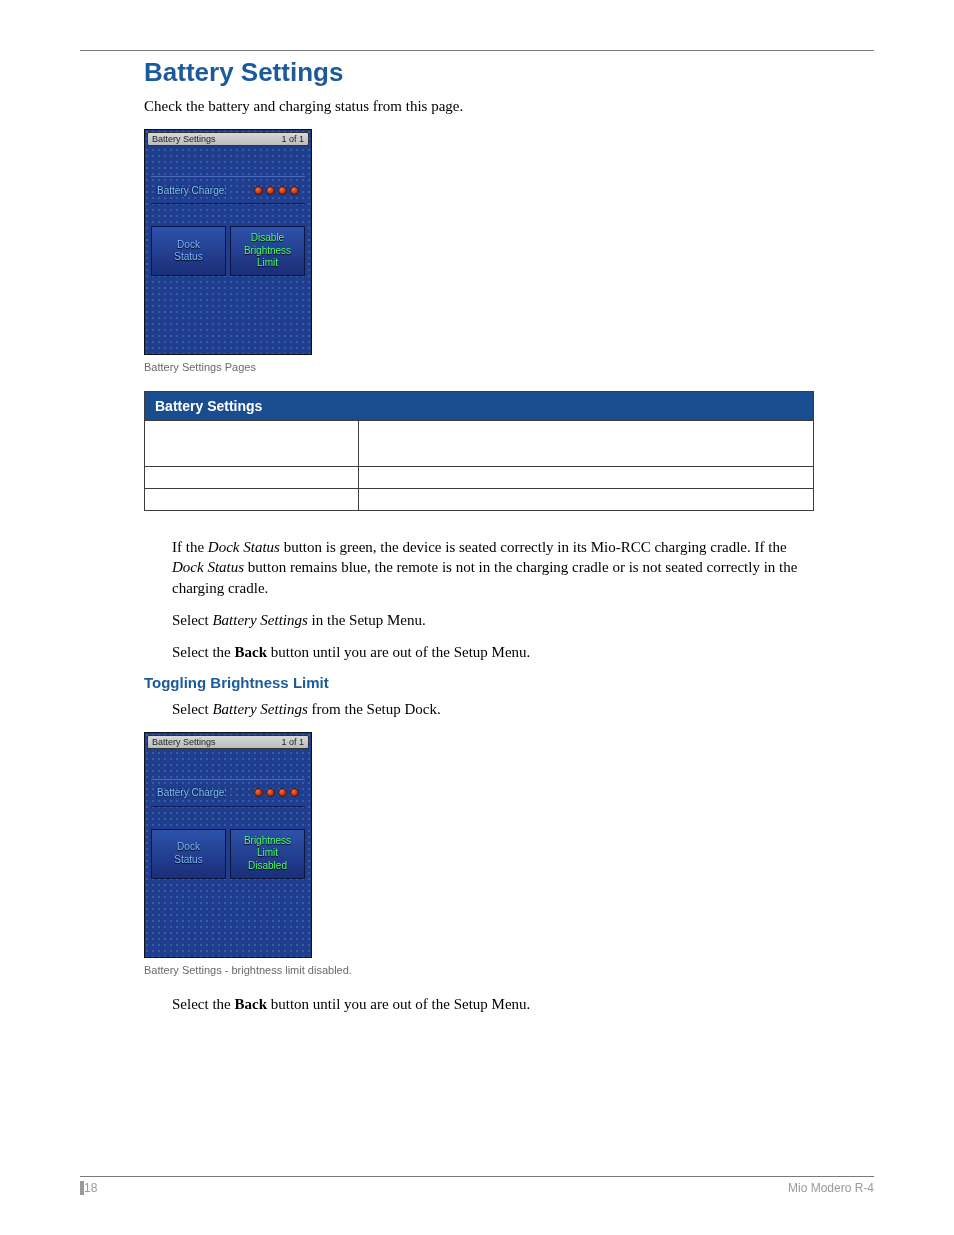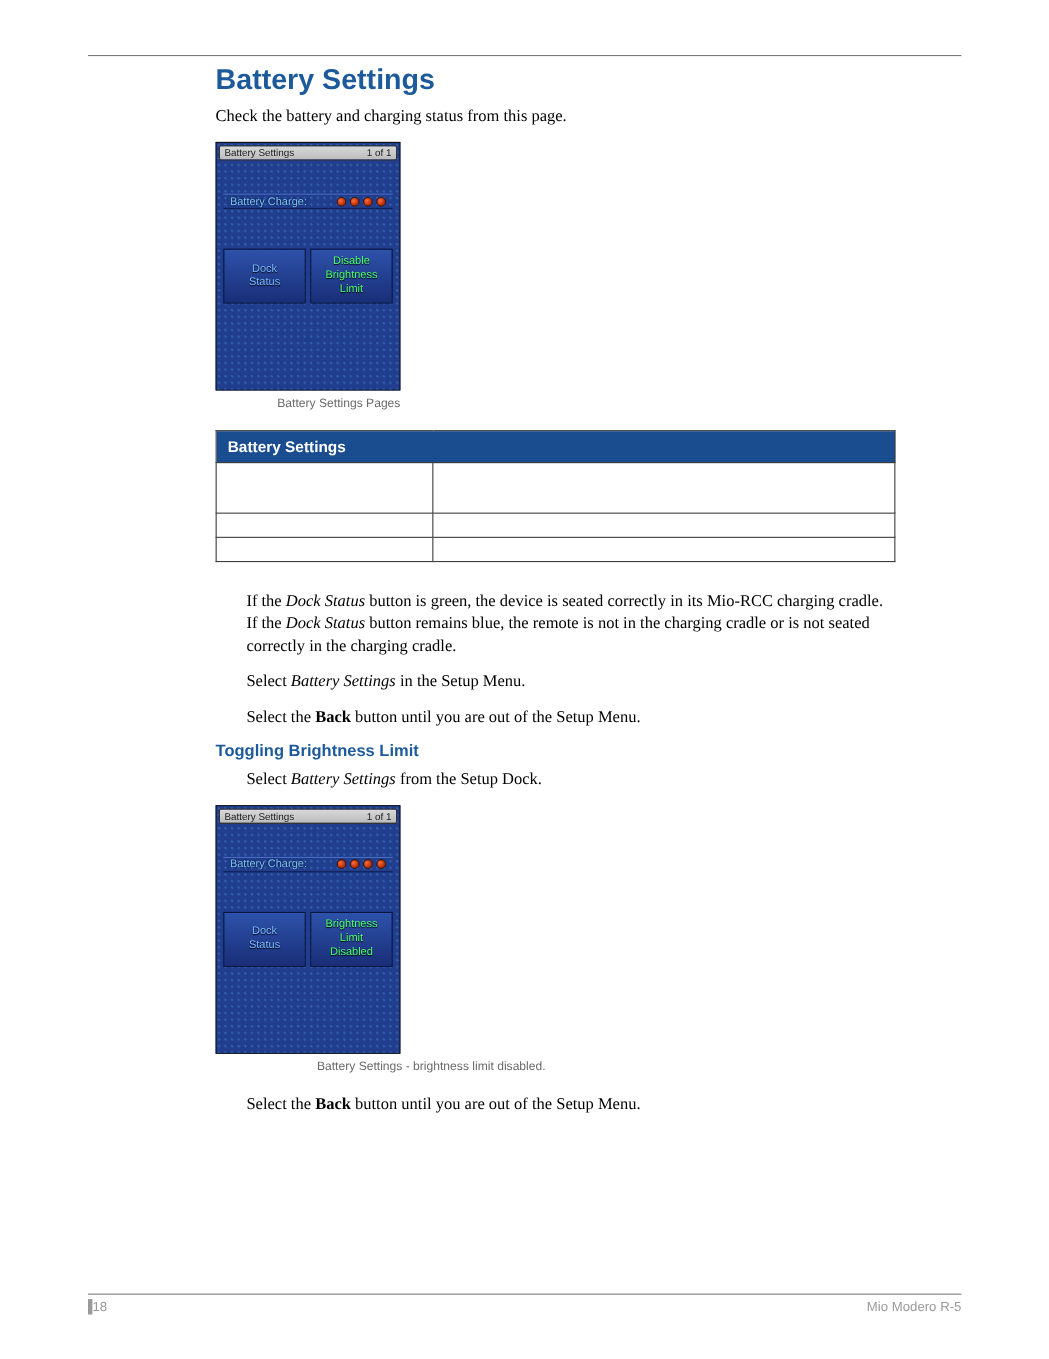--- a/index.html
+++ b/index.html
@@ -1,45 +1,45 @@
 <!DOCTYPE html>
 <html><head>
 <meta charset="utf-8">
 <style>
   * { box-sizing: border-box; margin: 0; padding: 0; }
   body { width: 954px; height: 1235px; background: #fff; font-family: "Times New Roman", Times, serif; color: #000; position: relative; }
   .page { padding: 50px 80px 40px 80px; }
   .hr-top { border-top: 1.5px solid #7a7a7a; margin: 0 0 6px 0; }
   .breadcrumb { color: #9c9c9c; font-family: sans-serif; font-size: 12px; margin-bottom: 34px; }
-  .content { margin-left: 116px; margin-right: 60px; }
+  .content { margin-left: 64px; margin-right: 60px; }
   h1 { color: #1c5a9b; font-family: "Trebuchet MS", "Lucida Sans", sans-serif; font-weight: 700; font-size: 26px; margin-bottom: 10px; }
   p.intro { font-size: 15px; margin-bottom: 14px; }
   .device-figure { margin: 0 0 4px 0; }
   .device-screen { width: 168px; height: 226px; background: #1e3a8a; border: 1px solid #111; position: relative; }
   .device-bg { position: absolute; inset: 0; background-image:
       radial-gradient(circle at 2px 2px, #315ea6 1px, transparent 1.2px);
       background-size: 6px 6px; background-color: #203d8e; }
   .titlebar { position: absolute; top: 2px; left: 2px; right: 2px; height: 14px;
               background: linear-gradient(#d8d8d8,#bcbcbc); border: 1px solid #333;
               border-radius: 2px; font-family: Tahoma, sans-serif; font-size: 9px;
               color: #222; display: flex; justify-content: space-between; align-items: center;
               padding: 0 4px; }
-  .charge-row { position: absolute; top: 46px; left: 6px; right: 6px; height: 14px;
+  .charge-row { position: absolute; top: 46px; left: 6px; right: 6px; height: 28px;
                 display: flex; align-items: center; justify-content: space-between;
                 padding: 0 6px; border-top: 1px solid #4a6cbf; border-bottom: 1px solid #102056; }
   .charge-row .label { color: #79c2ff; font-family: Tahoma, sans-serif; font-size: 10px; text-shadow: 0 0 2px #000; }
   .leds { display: flex; gap: 3px; }
   .led { width: 9px; height: 9px; border-radius: 50%; border: 1px solid #3a1a1a; background: radial-gradient(circle at 35% 35%, #ff6b3a, #b02a00 70%); }
   .btn-row { position: absolute; top: 96px; left: 6px; right: 6px; height: 50px; display: flex; gap: 4px; }
   .dev-btn { flex: 1; border: 1px solid #0a1540; background: linear-gradient(#2d52aa, #1a2e78);
              display: flex; align-items: center; justify-content: center; text-align: center;
              font-family: Tahoma, sans-serif; font-size: 10px; line-height: 1.25;
              color: #78b9ff; text-shadow: 0 1px 1px #000; }
   .dev-btn.green { color: #4dff6b; }
-  .fig-caption { font-family: Arial, sans-serif; font-size: 11px; color: #6a6a6a; text-align: right; width: 300px; padding: 6px 0 14px 0; }
+  .fig-caption { font-family: Arial, sans-serif; font-size: 11px; color: #6a6a6a; text-align: left; width: 300px; padding: 6px 0 14px 0; }
   .fig-caption.narrow { width: 168px; }
   table.settings { width: 100%; border-collapse: collapse; margin-bottom: 26px; }
   table.settings th { background: #1a4d8f; color: #fff; text-align: left;
                       font-family: "Trebuchet MS", sans-serif; font-weight: 700;
                       font-size: 14px; padding: 6px 10px; border: 1px solid #3d3d3d; }
   table.settings td { border: 1px solid #3d3d3d; height: 22px; }
   table.settings td.col1 { width: 32%; }
   table.settings tr.tall td { height: 46px; }
   h3.sub { color: #1c5a9b; font-family: "Trebuchet MS", sans-serif; font-size: 15px; font-weight: 700; margin: 4px 0 8px 0; }
   .body-block { margin-left: 28px; }
@@ -162,14 +162,14 @@
       </p>
     </div>
   </div>
 </div>
 
 <div class="footer">
   <div class="pn">
     <span class="tick"></span>
     <span>18</span>
   </div>
-  <span>Mio Modero R-5</span>
+  <span>Mio Modero R-4</span>
 </div>
 
 </body></html>

